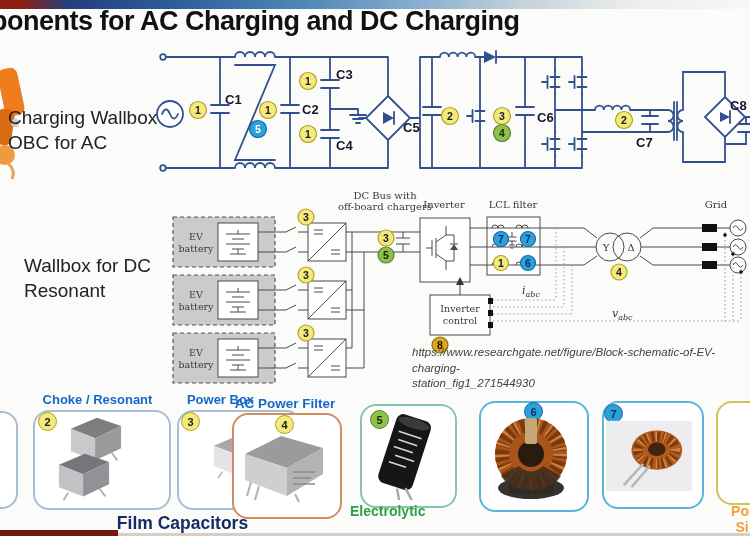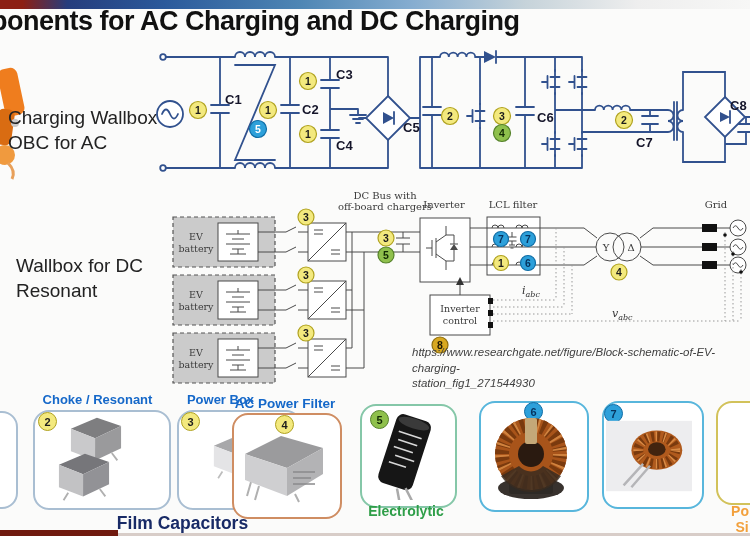--- a/index.html
+++ b/index.html
@@ -7,21 +7,21 @@
          font-family:"Liberation Sans",sans-serif;}
   .abs{position:absolute;}
   .topbar{left:0;top:0;width:750px;height:9px;
     background:linear-gradient(90deg,#8c1f14 0%,#8c1f14 3%,#263d7d 9%,#2b5a9b 22%,#4e86b4 40%,#86add0 55%,#c6d3da 70%,#eeeeee 85%,#f7f7f6 100%);}
   .title{left:-9px;top:6px;font-size:27px;font-weight:bold;color:#111;letter-spacing:-0.5px;white-space:nowrap;margin:0;}
   .sideLabel{font-size:19px;color:#222;line-height:24.5px;}
   .url{left:412px;top:345px;width:345px;font-size:11.5px;font-style:italic;color:#3f3f3f;line-height:15.5px;}
   .blab{font-weight:bold;font-size:13px;color:var(--label-blue);text-align:center;}
   .cylab{font-weight:bold;font-size:15px;color:var(--label-cyan);text-align:left;margin-top:24px;}
   .navylab{font-weight:bold;font-size:17.5px;color:var(--label-navy);text-align:center;}
-  .greenlab{font-weight:bold;font-size:14px;color:var(--label-green);text-align:center;line-height:15.5px;}
+  .greenlab{font-weight:bold;font-size:14px;color:var(--label-green);text-align:left;line-height:15.5px;}
   .orangelab{font-weight:bold;font-size:14px;color:var(--label-orange);text-align:center;line-height:16px;}
   .cbox{border:2px solid #a9bed2;border-radius:16px;background:#fff;}
   .cbox.salmon{border-color:#cf8d62;}
   .cbox.teal{border-color:#85c7a8;}
   .cbox.cyan{border-color:#58b6dc;}
   .cbox.olive{border-color:#d2c25a;}
   .hb{position:absolute;width:19px;height:19px;border-radius:50%;font:bold 11px "Liberation Sans",sans-serif;
       display:flex;align-items:center;justify-content:center;box-sizing:border-box;}
   .hbY{background:var(--badge-yellow-bg);border:1.5px solid var(--badge-yellow-border);color:#1c1c1c;}
   .hbG{background:var(--badge-green-bg);border:1.5px solid var(--badge-green-border);color:#132b04;}
@@ -67,21 +67,21 @@
       <circle cx="11" cy="92" r="10" fill="#f09a3e"></circle>
       <circle cx="21" cy="60" r="4" fill="#c9c9c9"></circle>
       <path d="M14 100 q8 8 4 16" stroke="#e8a05a" stroke-width="3" fill="none"></path>
     </g>
   </svg>
 
   <div class="abs sideLabel" style="left:8px;top:106px">
     <div>Charging Wallbox</div>
     <div>OBC for AC</div>
   </div>
-  <div class="abs sideLabel" style="left:16px;top:254px">
+  <div class="abs sideLabel" style="left:24px;top:254px">
     <div>Wallbox for DC</div>
     <div>Resonant</div>
   </div>
 
   <svg class="abs" style="left:140px;top:32px" width="612" height="160" viewBox="0 0 612 160">
     <g>
       <path class="c1" d="M26 25 H95 M135 25 H248 M26 136 H95 M135 136 H248
         M95 25 a5 5 0 0 1 10 0 a5 5 0 0 1 10 0 a5 5 0 0 1 10 0 a5 5 0 0 1 10 0
         M95 136 a5 5 0 0 1 10 0 a5 5 0 0 1 10 0 a5 5 0 0 1 10 0 a5 5 0 0 1 10 0
         M248 25 V64 M248 108 V136

